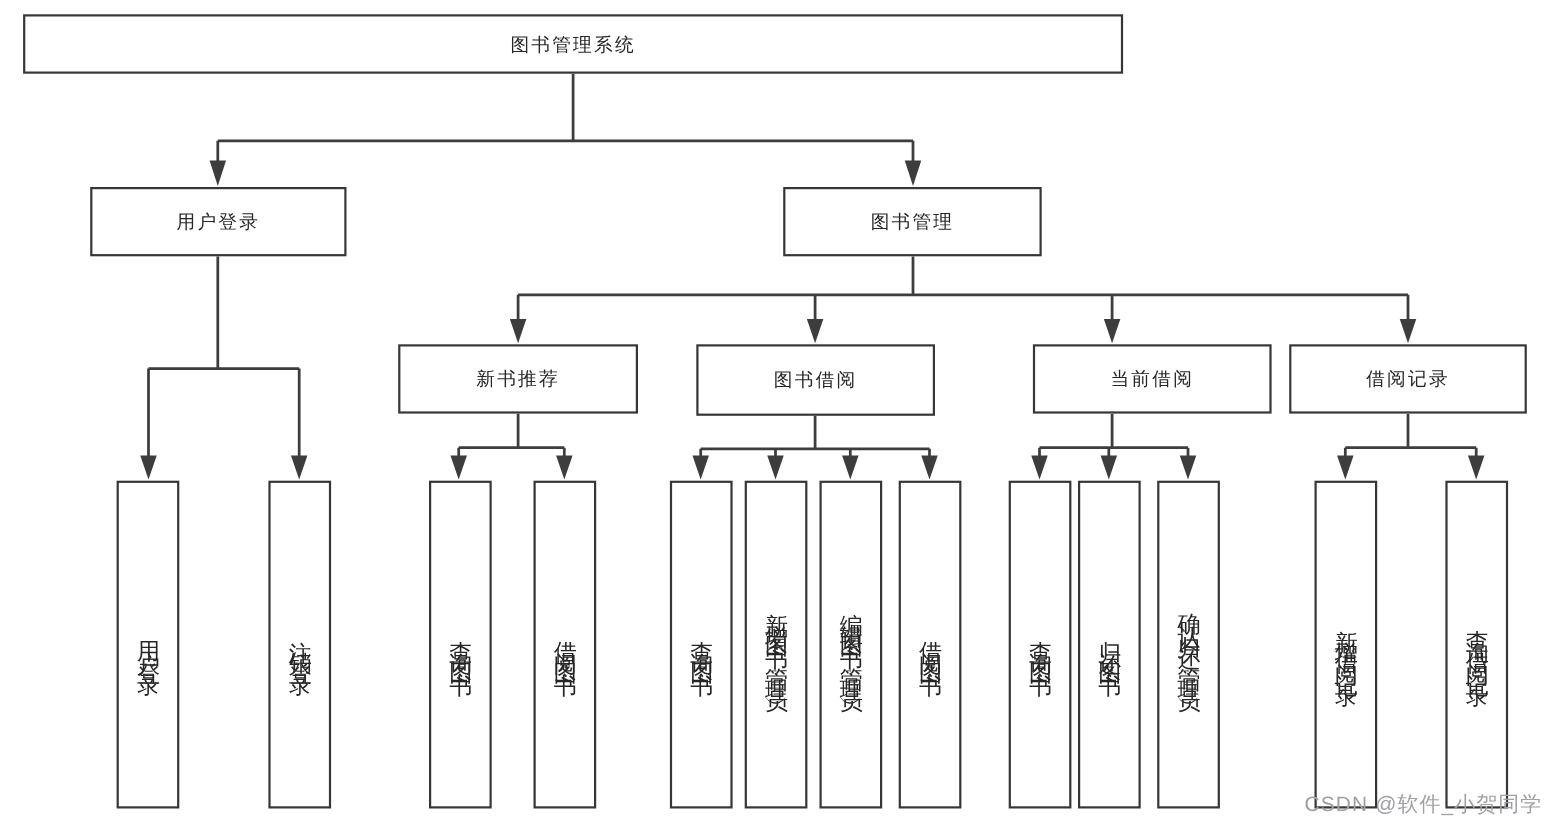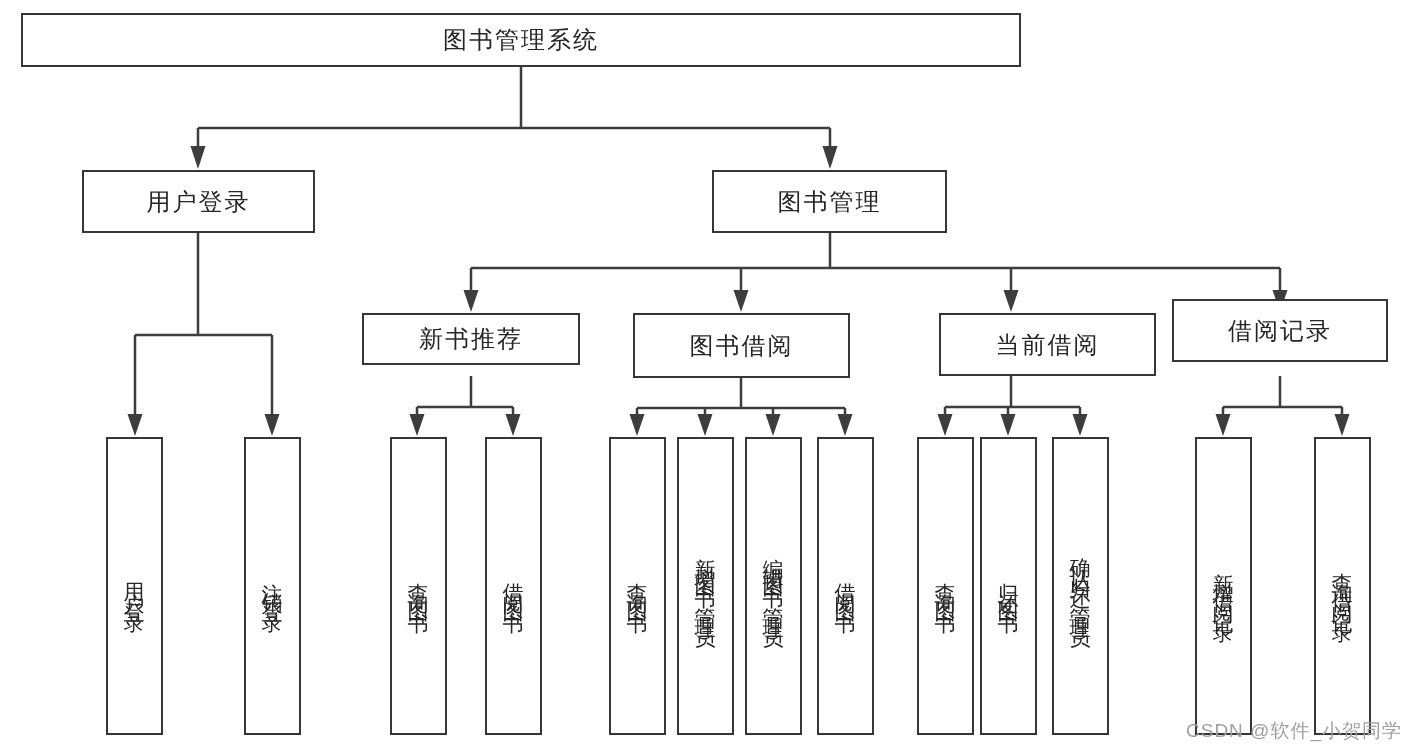--- a/index.html
+++ b/index.html
@@ -14,21 +14,21 @@
   #wires { position: absolute; left: 0; top: 0; width: 1405px; height: 747px; }
   .node {
     position: absolute;
     box-sizing: border-box;
     background: #ffffff;
     border: 2px solid #363636;
     display: flex;
     align-items: center;
     justify-content: center;
     color: #262626;
-    font-size: 24px;
+    font-size: 17px;
     letter-spacing: 2px;
     white-space: nowrap;
   }
   .node.root { border-width: 2px; }
   .vnode {
     position: absolute;
     box-sizing: border-box;
     background: #ffffff;
     border: 2px solid #363636;
     display: flex;
@@ -105,30 +105,30 @@
     <span>图书管理系统</span>
   </div>
 
   <div class="node" style="left:82px; top:170px; width:233px; height:63px;">
     <span>用户登录</span>
   </div>
   <div class="node" style="left:712px; top:170px; width:235px; height:63px;">
     <span>图书管理</span>
   </div>
 
-  <div class="node" style="left:362px; top:313px; width:218px; height:52px;">
+  <div class="node" style="left:362px; top:313px; width:218px; height:63px;">
     <span>新书推荐</span>
   </div>
   <div class="node" style="left:633px; top:313px; width:217px; height:65px;">
     <span>图书借阅</span>
   </div>
   <div class="node" style="left:903px; top:313px; width:217px; height:63px;margin-left:36px;">
     <span>当前借阅</span>
   </div>
-  <div class="node" style="left:1172px; top:299px; width:216px; height:63px;">
+  <div class="node" style="left:1172px; top:313px; width:216px; height:63px;">
     <span>借阅记录</span>
   </div>
 
   <div class="vnode" style="left:106px; top:437px; width:57px; height:298px;">
     <span>用户登录</span>
   </div>
   <div class="vnode" style="left:244px; top:437px; width:57px; height:298px;">
     <span>注销登录</span>
   </div>
 

